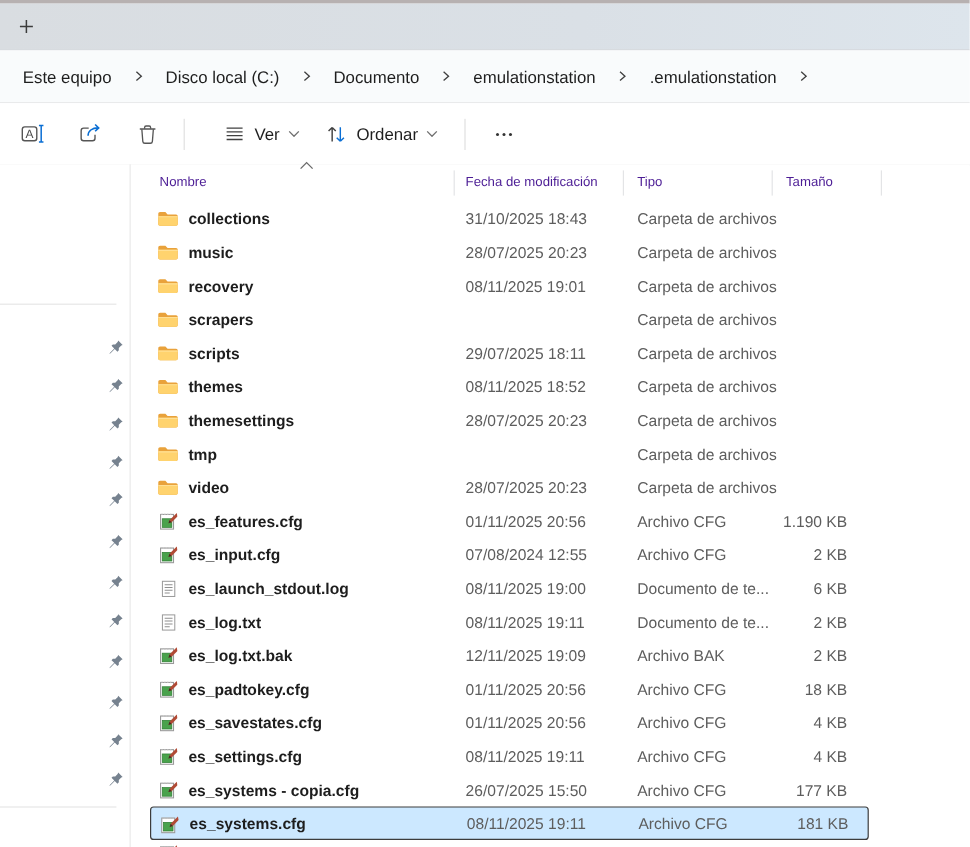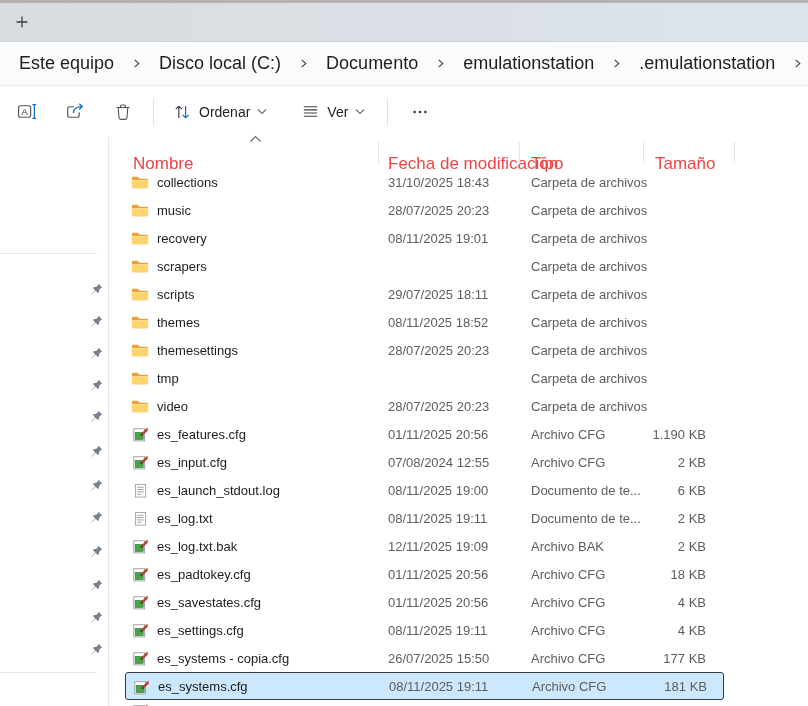--- a/index.html
+++ b/index.html
@@ -11,21 +11,21 @@
   
   .top-strip{position:absolute;top:0;left:0;right:0;height:3px;background:#b7b1b1;}
   
   .tab-bar{position:absolute;top:3px;left:0;right:0;height:38px;
     background:linear-gradient(90deg,#d9dde1 0%,#dae0e6 60%,#dde5ec 100%);
     border-bottom:1px solid #cfd4d9;}
   .new-tab{position:absolute;left:10px;top:7px;width:24px;height:24px;border-radius:4px;
     display:flex;align-items:center;justify-content:center;cursor:pointer;}
   
   .crumb-bar{position:absolute;top:42px;left:0;right:0;height:43px;background:#f9fbfc;
-    border-bottom:1px solid #e9eaeb;display:flex;align-items:center;font-size:18px;color:#1e1e1e;}
+    border-bottom:1px solid #e9eaeb;display:flex;align-items:center;font-size:14px;color:#1e1e1e;}
   .crumb{padding:3px 14px;border-radius:4px;white-space:nowrap;cursor:default;}
   .crumb-sep{display:flex;align-items:center;padding:0 3px;}
   .crumb-sep.partial{margin-left:-7px;padding:0;}
   
   .toolbar{position:absolute;top:86px;left:0;right:0;height:51px;background:#fff;
     border-bottom:1px solid #ececec;display:flex;align-items:center;padding-left:7px;}
   .tb-btn{width:40px;height:36px;border-radius:4px;display:flex;align-items:center;
     justify-content:center;margin-right:8px;}
   .tb-divider{width:1px;height:26px;background:#e0e0e0;margin:0 8px 0 2px;}
   .tb-group{display:flex;align-items:center;gap:7px;height:36px;border-radius:4px;padding:0 10px;}
@@ -33,34 +33,34 @@
   .tb-more{width:40px;height:36px;display:flex;align-items:center;justify-content:center;
     border-radius:4px;margin-left:4px;}
   
   .nav-pane{position:absolute;top:137px;left:0;width:108px;bottom:0;background:#fff;
     border-right:1px solid #e7e7e7;}
   .nav-divider{position:absolute;left:0;width:97px;height:1px;background:#e7e7e7;}
   .nav-pin-item{position:absolute;left:88px;width:16px;height:14px;display:flex;
     align-items:center;justify-content:center;}
   
   .file-area{position:absolute;top:137px;left:109px;right:0;bottom:0;overflow:hidden;background:#fff;}
-  .col-header{position:absolute;top:12px;height:30px;display:flex;align-items:center;
-    font-size:17px;color:#ef4444;white-space:nowrap;}
+  .col-header{position:absolute;top:0;height:30px;display:flex;align-items:center;
+    font-size:11px;color:#4c1d95;white-space:nowrap;}
   .col-divider{position:absolute;top:5px;height:21px;width:1px;background:#e3e4e6;}
   .sort-caret{position:absolute;left:249px;top:129px;z-index:5;}
   .rows{position:absolute;top:0;left:0;right:0;bottom:0;}
   .row{position:absolute;left:16px;width:599px;height:28px;border-radius:3px;
     box-sizing:border-box;cursor:default;}
   .row.selected{background:#cce8ff;border:1px solid #3c3c3c;}
   .row-icon{position:absolute;left:6px;top:5px;width:18px;height:18px;display:flex;
     align-items:center;justify-content:center;}
   .row.partial .row-icon{top:2px;}
   .cell{position:absolute;top:0;height:100%;display:flex;align-items:center;
     font-size:13px;white-space:nowrap;}
-  .cell-name{left:32px;color:#1d1d1d;}
+  .cell-name{left:32px;color:#1d1d1d;font-weight:bold;}
   .cell-date{left:263px;color:#5d5d5d;}
   .cell-type{left:406px;color:#5d5d5d;}
   .cell-size{left:430px;width:151px;justify-content:flex-end;color:#5d5d5d;text-align:center;}
 </style>
 </head>
 <body>
 
 <div class="top-strip"></div>
 
 <div class="tab-bar">
@@ -126,35 +126,35 @@
     </svg>
   </div>
   <div class="tb-btn">
     <svg width="20" height="20" viewBox="0 0 20 20" fill="none" stroke="#555" stroke-width="1.1">
       <path d="M3.5 5.5 H16.5"></path>
       <path d="M7.5 5.3 V4.2 C7.5 3.5 8 3 8.7 3 H11.3 C12 3 12.5 3.5 12.5 4.2 V5.3"></path>
       <path d="M5.2 5.7 L6 15.8 C6.1 16.8 6.8 17.4 7.7 17.4 H12.3 C13.2 17.4 13.9 16.8 14 15.8 L14.8 5.7"></path>
     </svg>
   </div>
   <div class="tb-divider"></div>
+  <div class="tb-group" style="margin-left:14px;">
+    <svg width="19" height="19" viewBox="0 0 20 20" stroke="#404040" stroke-width="1.2">
+      <path d="M3 5 H17 M3 8.3 H17 M3 11.6 H17 M3 15 H17"></path>
+    </svg>
+    <span class="tb-label">Ver</span>
+    <svg width="10" height="7" viewBox="0 0 10 7">
+      <path d="M1 1.5 L5 5.5 L9 1.5" stroke="#707070" stroke-width="1.1" fill="none"></path>
+    </svg>
+  </div>
   <div class="tb-group">
     <svg width="20" height="20" viewBox="0 0 20 20" fill="none">
       <path d="M6.8 16 V4.5 M6.8 4.2 L3.8 7.2 M6.8 4.2 L9.8 7.2" stroke="#404040" stroke-width="1.2"></path>
       <path d="M13.6 4 V15.5 M13.6 15.8 L10.6 12.8 M13.6 15.8 L16.6 12.8" stroke="#0b6fd4" stroke-width="1.2"></path>
     </svg>
     <span class="tb-label">Ordenar</span>
-    <svg width="10" height="7" viewBox="0 0 10 7">
-      <path d="M1 1.5 L5 5.5 L9 1.5" stroke="#707070" stroke-width="1.1" fill="none"></path>
-    </svg>
-  </div>
-  <div class="tb-group" style="margin-left:14px;">
-    <svg width="19" height="19" viewBox="0 0 20 20" stroke="#404040" stroke-width="1.2">
-      <path d="M3 5 H17 M3 8.3 H17 M3 11.6 H17 M3 15 H17"></path>
-    </svg>
-    <span class="tb-label">Ver</span>
     <svg width="10" height="7" viewBox="0 0 10 7">
       <path d="M1 1.5 L5 5.5 L9 1.5" stroke="#707070" stroke-width="1.1" fill="none"></path>
     </svg>
   </div>
   <div class="tb-divider" style="margin-left:12px;"></div>
   <div class="tb-more">
     <svg width="18" height="18" viewBox="0 0 20 20" fill="#333">
       <circle cx="4" cy="10" r="1.4"></circle>
         <circle cx="10" cy="10" r="1.4"></circle>
         <circle cx="16" cy="10" r="1.4"></circle>

